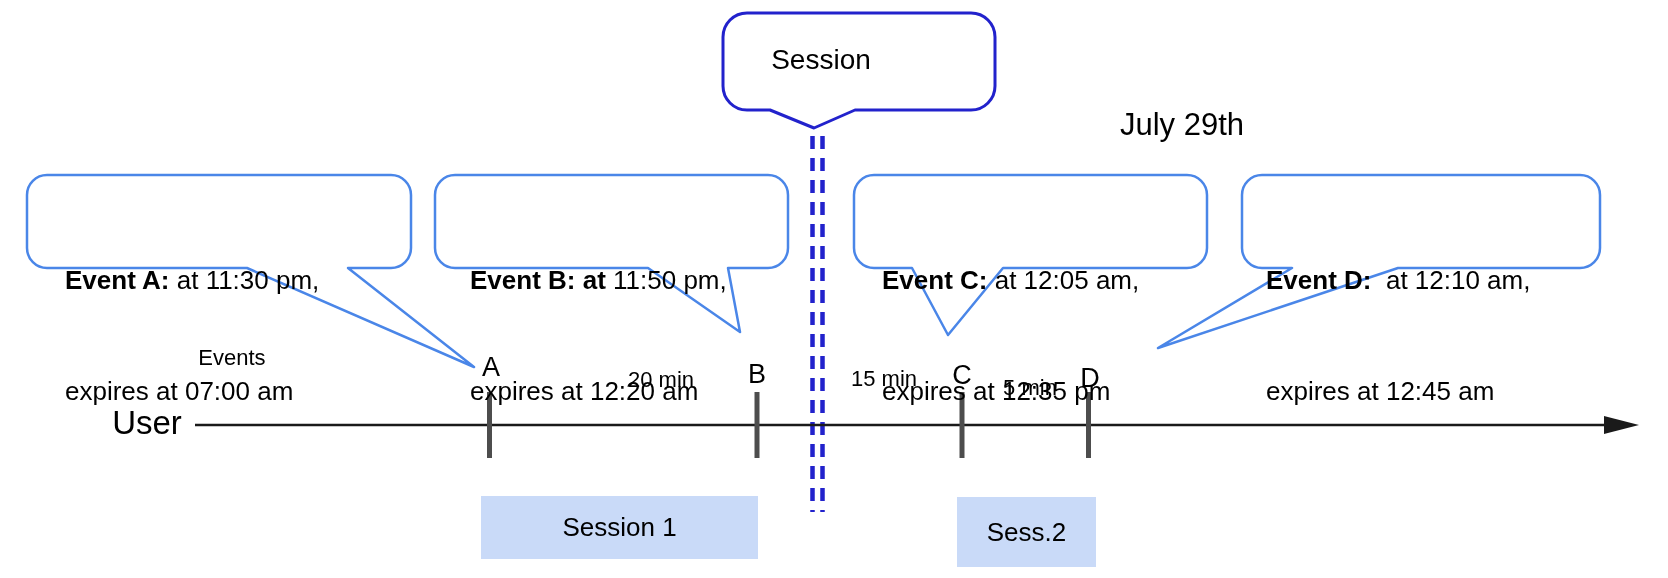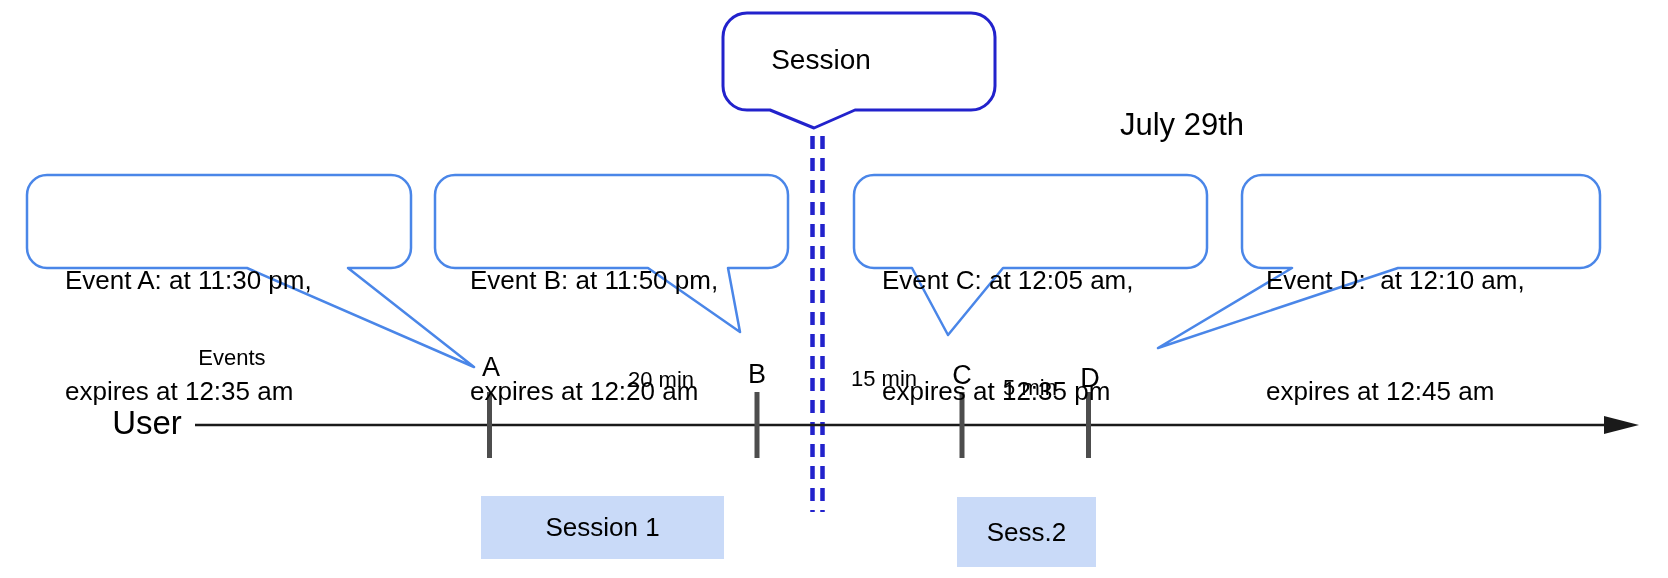--- a/index.html
+++ b/index.html
@@ -33,21 +33,21 @@
   .axis-lbl     { font-size: 22px; }
   .user-lbl     { font-size: 33px; }
   .tick-lbl     { font-size: 27px; }
   .gap-lbl      { font-size: 22px; }
   .callout-text {
     position: absolute;
     font-size: 26px;
     line-height: 37px;
     white-space: pre;
   }
-  .b { font-weight: normal; margin-top: 8px; }
+  .b { font-weight: bold; margin-top: 8px; }
   .session-box {
     position: absolute;
     background: var(--session-fill);
     display: flex;
     align-items: center;
     justify-content: center;
     font-size: 26px;
   }
 </style>
 </head>
@@ -78,21 +78,21 @@
     <line x1="962" y1="392" x2="962" y2="458" stroke-width="5" style="stroke: var(--tick-gray);"></line>
     <line x1="1088.5" y1="392" x2="1088.5" y2="458" stroke-width="5" style="stroke: var(--tick-gray);"></line>
   </svg>
 
   <div class="txt date-label" style="left:1182px; top:125px;">July 29th</div>
 
   <div class="txt midnight-lbl" style="left:821px; top:60px;">Session</div>
 
   <div class="callout-text" style="left:65px; top:188px;">
     <div><span class="b">Event A:</span><span> at 11:30 pm,</span></div>
-    <div>expires at 12:35 am</div>
+    <div>expires at 07:00 am</div>
   </div>
 
   <div class="callout-text" style="left:470px; top:188px;">
     <div><span class="b">Event B: at</span><span> 11:50 pm,</span></div>
     <div>expires at 12:20 am</div>
   </div>
 
   <div class="callout-text" style="left:882px; top:188px;">
     <div><span class="b">Event C:</span><span> at 12:05 am,</span></div>
     <div>expires at 12:35 pm</div>
@@ -108,20 +108,20 @@
 
   <div class="txt tick-lbl" style="left:491px; top:367px;">A</div>
   <div class="txt tick-lbl" style="left:757px; top:374px;">B</div>
   <div class="txt tick-lbl" style="left:962px; top:375px;">C</div>
   <div class="txt tick-lbl" style="left:1090px; top:378px;">D</div>
 
   <div class="txt gap-lbl" style="left:661px; top:380px;">20 min</div>
   <div class="txt gap-lbl" style="left:884px; top:379px;">15 min</div>
   <div class="txt gap-lbl" style="left:1030px; top:388px;">5 min</div>
 
-  <div class="session-box" style="left:481px; top:496px; width:243px; height:63px;">
+  <div class="session-box" style="left:481px; top:496px; width:277px; height:63px;">
     <span>Session 1</span>
   </div>
   <div class="session-box" style="left:957px; top:497px; width:139px; height:70px;">
     <span>Sess.2</span>
   </div>
 
 </div>
 
 </body></html>

